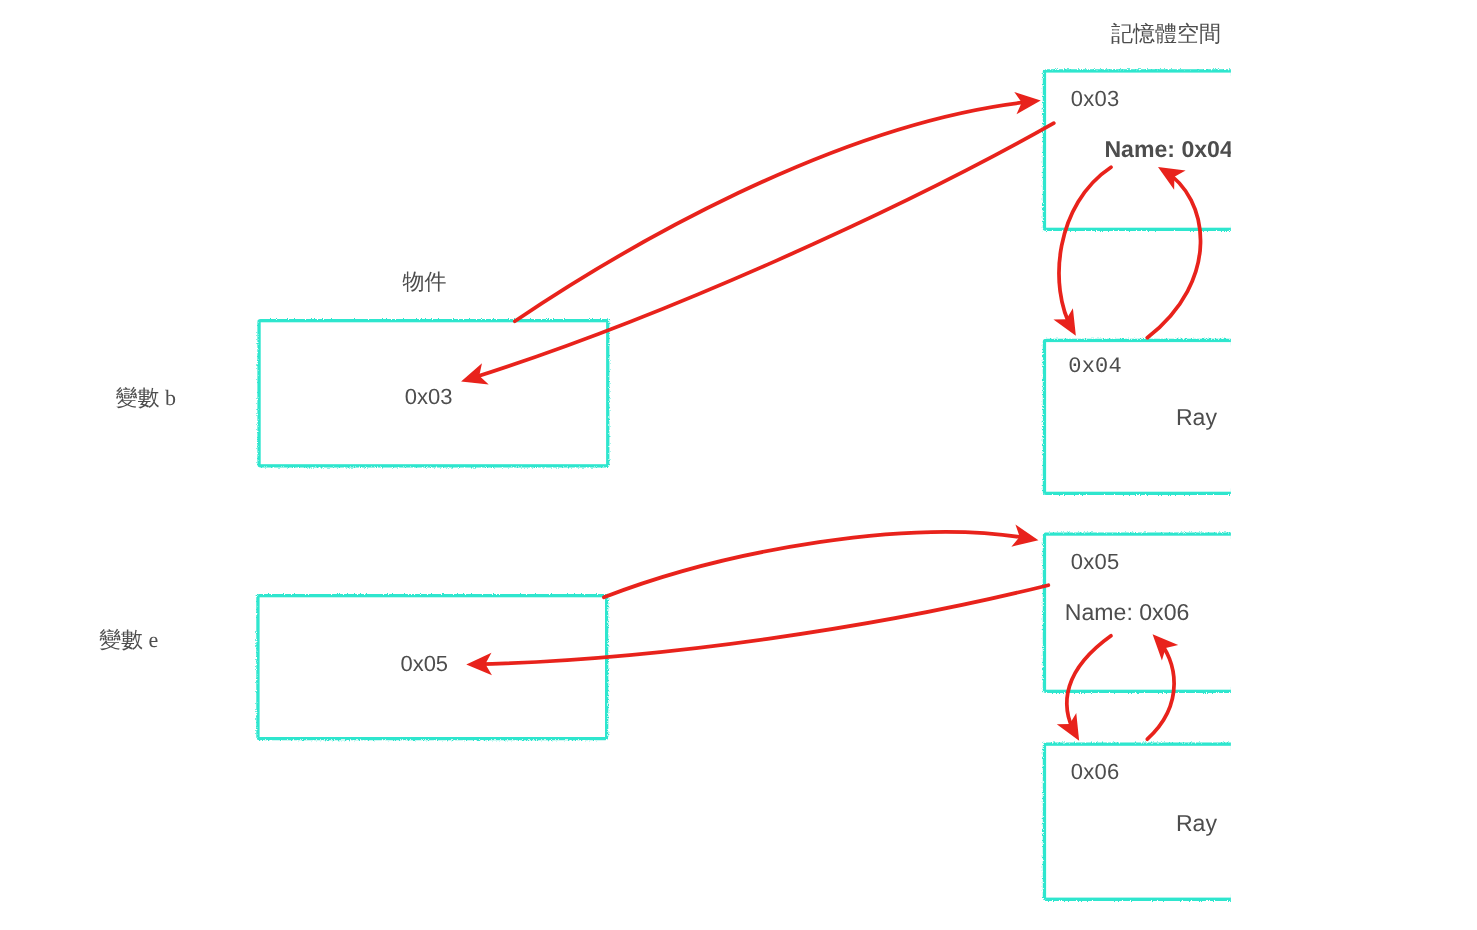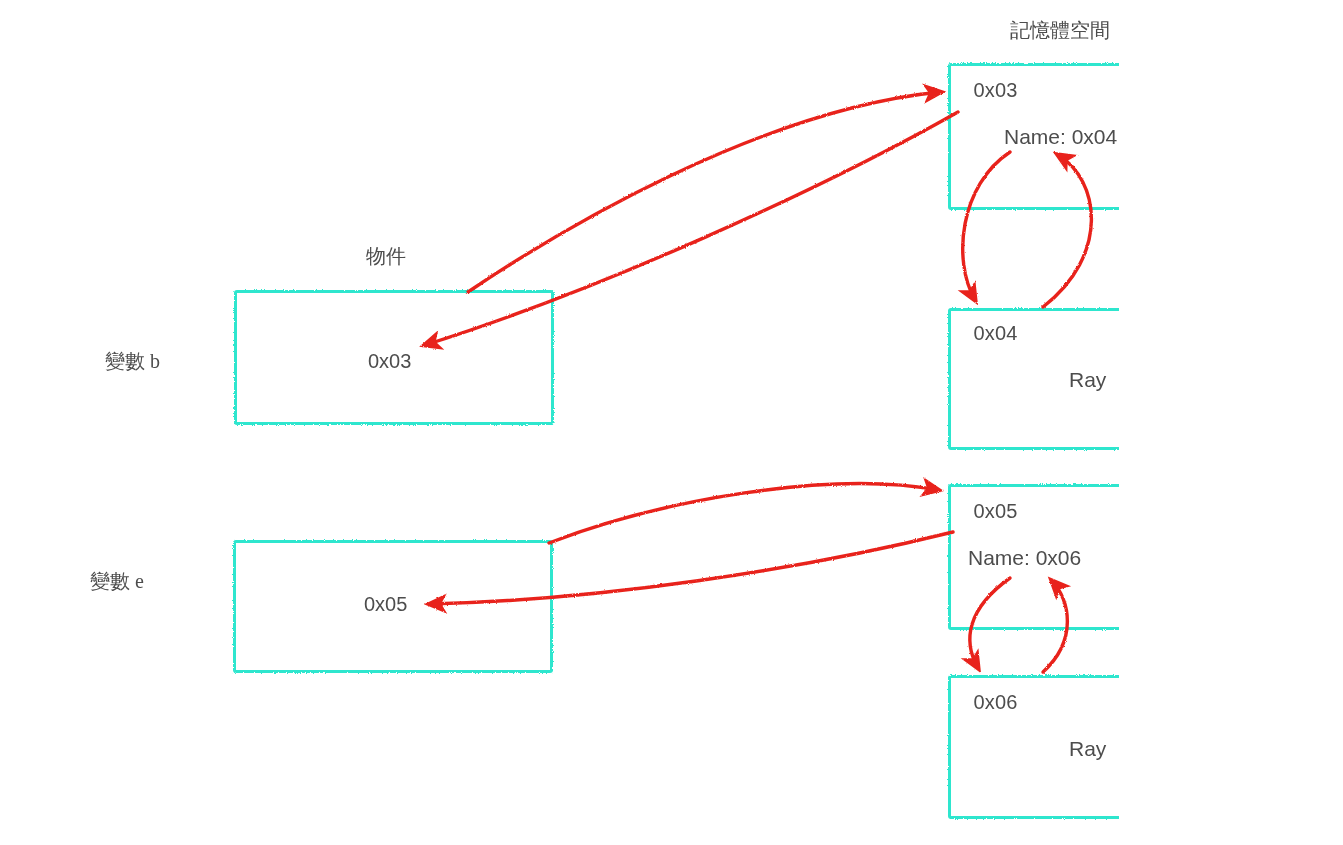--- a/index.html
+++ b/index.html
@@ -146,24 +146,24 @@
 
   <div class="label label-var" style="left:105px; top:348px;">變數 b</div>
 
   <div class="obj-box" style="left:237px; top:293px; width:314px; height:129px;"></div>
   <div class="label label-val" style="left:368px; top:350px;">0x03</div>
 
   <div class="mem-box" style="left:951px; top:66px; width:281px; height:141px;"></div>
   <div class="addr-tag" style="left:955px; top:71px; width:81px; height:39px;">
     <span>0x03</span>
   </div>
-  <div class="label label-name" style="left:1004px; top:125px;">Name:  0x04</div>
+  <div class="label label-name" style="left:1004px; top:125px;font-weight:bold;">Name:  0x04</div>
 
   <div class="mem-box" style="left:951px; top:311px; width:281px; height:136px;"></div>
-  <div class="addr-tag" style="left:955px; top:314px; width:81px; height:39px;">
+  <div class="addr-tag" style="left:955px; top:314px; width:81px; height:39px;font-family:Liberation Mono, monospace;">
     <span>0x04</span>
   </div>
   <div class="label label-ray" style="left:1069px; top:368px;">Ray</div>
 
   <div class="label label-var" style="left:90px; top:568px;">變數 e</div>
 
   <div class="obj-box" style="left:236px; top:543px; width:314px; height:127px;"></div>
   <div class="label label-val" style="left:364px; top:593px;">0x05</div>
 
   <div class="mem-box" style="left:951px; top:487px; width:281px; height:140px;"></div>

